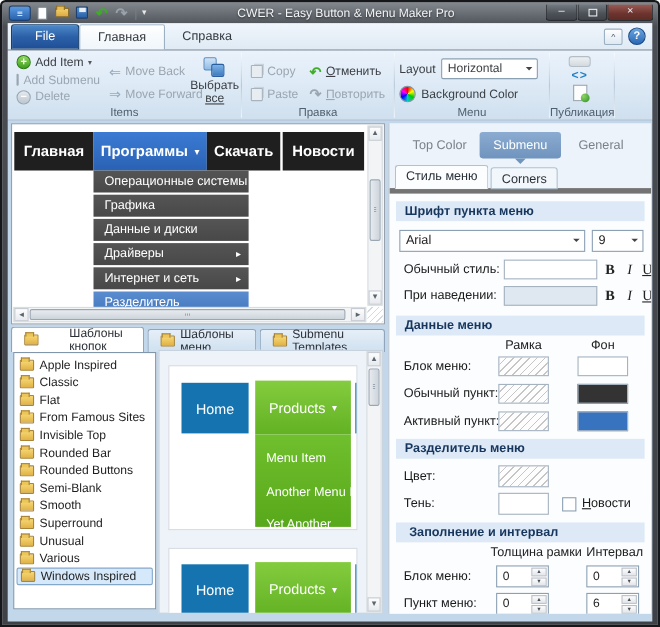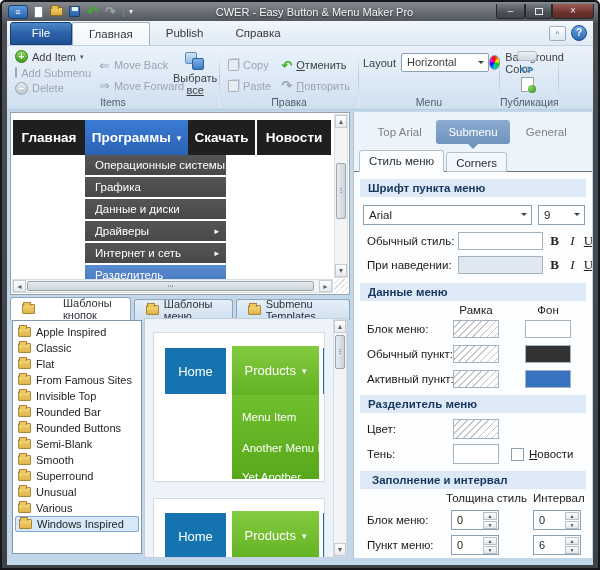--- a/index.html
+++ b/index.html
@@ -60,21 +60,21 @@
   .bigbtn { width:48px; display:flex; flex-direction:column; align-items:center; padding-top:2px; margin:0 2px; }
   .selall-ic { position:relative; width:22px; height:20px; margin-bottom:1px; }
   .selall-ic .b1 { position:absolute; left:1px; top:1px; width:12px; height:12px; background:linear-gradient(#cfe3f6,#8fbce6); border:1px solid #5a8cc0; border-radius:2px; }
   .selall-ic .b2 { position:absolute; left:8px; top:7px; width:12px; height:12px; background:linear-gradient(#7db3e8,#3e79bd); border:1px solid #2a5e9e; border-radius:2px; }
   .bigbtn .t { font-size:11px; line-height:12px; color:#3b3f44; }
   .u-all { text-decoration:underline; }
   .accel { display:inline-block; }
   .accel::first-letter { text-decoration:underline; }
   .ugreen { color:#3fae27; font-weight:bold; font-size:13px; }
   .ugray { color:#9aa7b2; font-weight:bold; font-size:13px; }
-  .menuopts { display:flex; flex-direction:row; padding-top:3px;justify-content:space-between; }
+  .menuopts { display:flex; flex-direction:column; padding-top:3px;justify-content:space-between; }
   .mrow { display:flex; align-items:center; gap:5px; height:21px; font-size:11px; color:#3b3f44; }
   .rselect { position:relative; width:88px; height:19px; background:#fff; border:1px solid #8ca0b3; border-radius:2px; font-size:11px; padding:2px 16px 0 5px; }
   .tri-dn { position:absolute; right:4px; top:7px; width:0; height:0; border:3.5px solid transparent; border-top-color:#444; }
   .wheel { width:15px; height:15px; border-radius:50%; border:1px solid #8894a0;
     background:conic-gradient(#f00,#ff0,#0c0,#0cc,#00f,#f0f,#f00); }
   .pubcol { width:46px; display:flex; flex-direction:column; align-items:center; gap:2px; padding-top:2px; }
   .pub1 { width:20px; height:10px; border-radius:3px; background:linear-gradient(#eef1f4,#d2d9df); border:1px solid #b5bdc5; }
   .pub2 { color:#1e7fc4; font-weight:bold; font-size:11px; letter-spacing:1px; }
   .pub3 { width:13px; height:15px; background:#fdfdfd; border:1px solid #98a3ae; position:relative; }
   .pub3::after { content:""; position:absolute; right:-3px; bottom:-2px; width:8px; height:8px; border-radius:50%; background:radial-gradient(circle at 30% 30%,#8fd468,#2e8f1f); }
@@ -137,21 +137,21 @@
 
   
   .rpanel { position:absolute; left:346px; top:2px; width:239px; height:446px; background:#ecf3fa; border-left:1px solid #b7c3cf; overflow:hidden; }
   .segs { position:absolute; left:9px; right:9px; top:8px; height:24px; display:flex; }
   .seg { flex:1; text-align:center; line-height:24px; font-size:11.5px; color:#7a8087; }
   .seg.active { position:relative; background:linear-gradient(#8cabd1,#6f94bd); border-radius:3px; color:#fff; }
   .seg.active::after { content:""; position:absolute; left:50%; bottom:-5px; margin-left:-5px; border:5px solid transparent; border-top-color:#7095bd; border-bottom:none; }
   .stabs { position:absolute; left:5px; top:38px; display:flex; align-items:flex-end; gap:2px; z-index:2; }
   .stab { padding:0 9px; height:20px; line-height:20px; font-size:11.5px; background:#f2f7fc; border:1px solid #b3c1cf; border-radius:3px 3px 0 0; color:#2b3038; }
   .stab.active { background:#fbfdfe; height:22px; border-bottom:1px solid #fbfdfe; }
-  .tabcontent { position:absolute; left:0; right:0; top:59px; bottom:0; border-top:1px solid #737373; background:#fbfdfe; }
+  .tabcontent { position:absolute; left:0; right:0; top:59px; bottom:0; border-top:5px solid #737373; background:#fbfdfe; }
   .shead { position:absolute; left:6px; right:6px; height:18px; background:#dde9f6; color:#17365d; font-weight:bold; font-size:11.5px; line-height:18px; padding-left:8px; }
   .plabel { position:absolute; left:13px; font-size:11.5px; color:#1a1a1a; line-height:20px; }
   .pselect { position:absolute; height:20px; background:#fff; border:1px solid #8ca0b3; font-size:11.5px; padding:3px 16px 0 5px; }
   .swatch { position:absolute; height:18px; width:85px; border:1px solid #a5b2c0; background:#fff; }
   .hatch { background:repeating-linear-gradient(135deg,#fdfdfd 0 4px,#c6c6c6 4px 5px) !important; }
   .csw { position:absolute; width:46px; height:18px; border:1px solid #a5b2c0; }
   .biu { position:absolute; width:15px; text-align:center; font-family:"Liberation Serif",serif; font-size:13px; color:#222; line-height:20px; }
   .biu.b { font-weight:bold; } .biu.i { font-style:italic; } .biu.u { text-decoration:underline; }
   .collab { position:absolute; font-size:11.5px; color:#222; }
   .spin { position:absolute; width:48px; height:20px; border:1px solid #8ca0b3; background:#fff; }
@@ -192,21 +192,20 @@
       <div class="wb max">
           <span class="maxbox"></span>
         </div>
       <div class="wb close"><span>×</span></div>
     </div>
   </div>
 
   <div class="tabrow">
     <div class="filebtn">File</div>
     <div class="rtab active">Главная</div>
-    <div class="rtab">Publish</div>
     <div class="rtab">Справка</div>
     <div class="tabrow-right">
       <div class="collapse-btn"><span>^</span></div>
       <div class="help-btn"><span>?</span></div>
     </div>
   </div>
 
   <div class="ribbon">
     <div class="rgroup" style="width:212px;">
       <div class="smallbtns" style="width:84px;">
@@ -441,21 +440,21 @@
         <div class="vsb t-vsb">
           <div class="sbb" style="top:0;"><span>▲</span></div>
           <div class="sbthumb" style="left:1px;right:1px;top:15px;height:34px;"></div>
           <div class="sbb" style="bottom:0;"><span>▼</span></div>
         </div>
       </div>
     </div>
 
     <div class="rpanel">
       <div class="segs">
-        <div class="seg">Top Arial</div>
+        <div class="seg">Top Color</div>
         <div class="seg active">Submenu</div>
         <div class="seg">General</div>
       </div>
       <div class="stabs">
         <div class="stab active">Стиль меню</div>
         <div class="stab">Corners</div>
       </div>
 
       <div class="tabcontent">
         <div class="shead" style="top:7px;">Шрифт пункта меню</div>
@@ -499,21 +498,21 @@
 
         <div class="shead" style="top:223px;">Разделитель меню</div>
         <div class="plabel" style="top:247px;">Цвет:</div>
         <div class="csw hatch" style="left:99px;top:247px;height:20px;"></div>
         <div class="plabel" style="top:272px;">Тень:</div>
         <div class="csw" style="left:99px;top:272px;height:20px;background:#fff;"></div>
         <div class="chk" style="left:157px;top:276px;"></div>
         <div class="plabel accel" style="left:175px;top:272px;">Новости</div>
 
         <div class="shead" style="top:299px;padding-left:12px;">Заполнение и интервал</div>
-        <div class="collab" style="left:92px;top:320px;">Толщина стиль</div>
+        <div class="collab" style="left:92px;top:320px;">Толщина рамки</div>
         <div class="collab" style="left:179px;top:320px;">Интервал</div>
 
         <div class="plabel" style="top:338px;">Блок меню:</div>
         <div class="spin" style="left:97px;top:338px;">
           <span class="val">0</span>
           <span class="btns">
               <span class="sbx"><span>▲</span></span>
               <span class="sbx"><span>▼</span></span>
             </span>
         </div>

